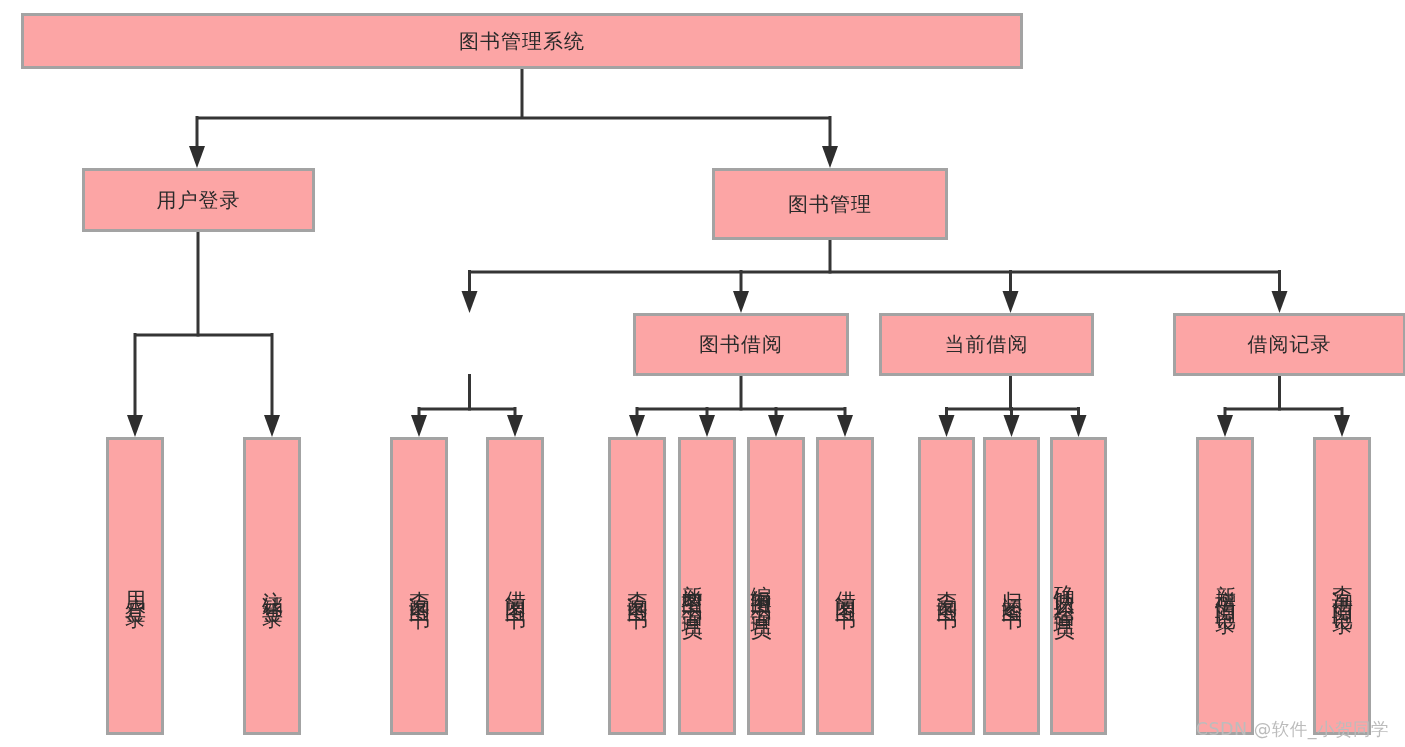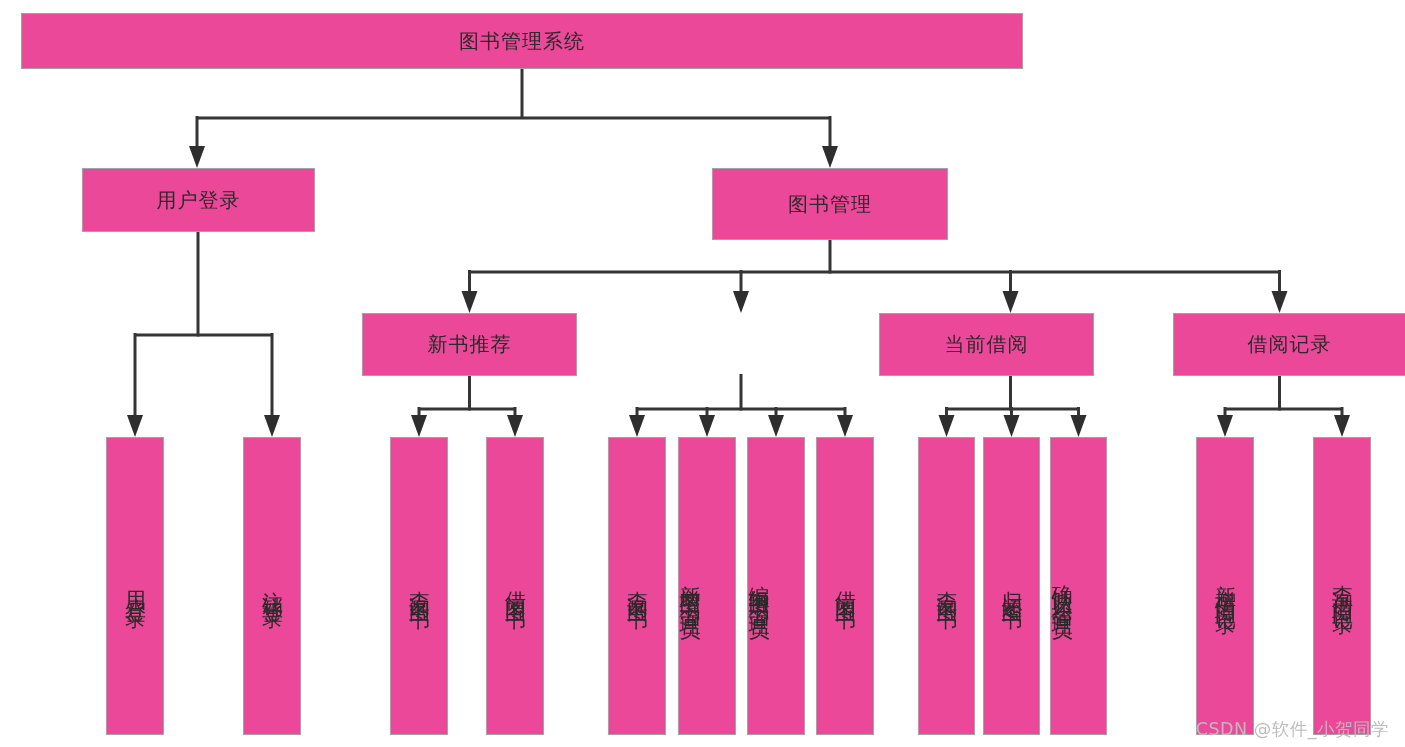--- a/index.html
+++ b/index.html
@@ -27,22 +27,22 @@
     stroke-width: 3;
     fill: none;
   }
   .ar {
     fill: #2e2e2e;
     stroke: none;
   }
   .node {
     position: absolute;
     box-sizing: border-box;
-    background: #ec4899;
-    border: 1px solid #a3a3a3;
+    background: #fca5a5;
+    border: 3px solid #a3a3a3;
     display: flex;
     align-items: center;
     justify-content: center;
     color: #2a2a2a;
     font-size: 20px;
     letter-spacing: 1px;
     z-index: 2;
     text-align: center;
   }
   
@@ -176,22 +176,22 @@
     <span>图书管理系统</span>
   </div>
 
   <div class="node n-l2-login">
     <span>用户登录</span>
   </div>
   <div class="node n-l2-mgmt">
     <span>图书管理</span>
   </div>
 
-  <div class="node n-l3 n-l3-recommend">
-    <span>新书推荐</span>
+  <div class="node n-l3 n-l3-borrow">
+    <span>图书借阅</span>
   </div>
   <div class="node n-l3 n-l3-current">
     <span>当前借阅</span>
   </div>
   <div class="node n-l3 n-l3-records">
     <span>借阅记录</span>
   </div>
 
   <div class="node vbox n-l4-1">
     <span class="vtext">用户登录</span>

